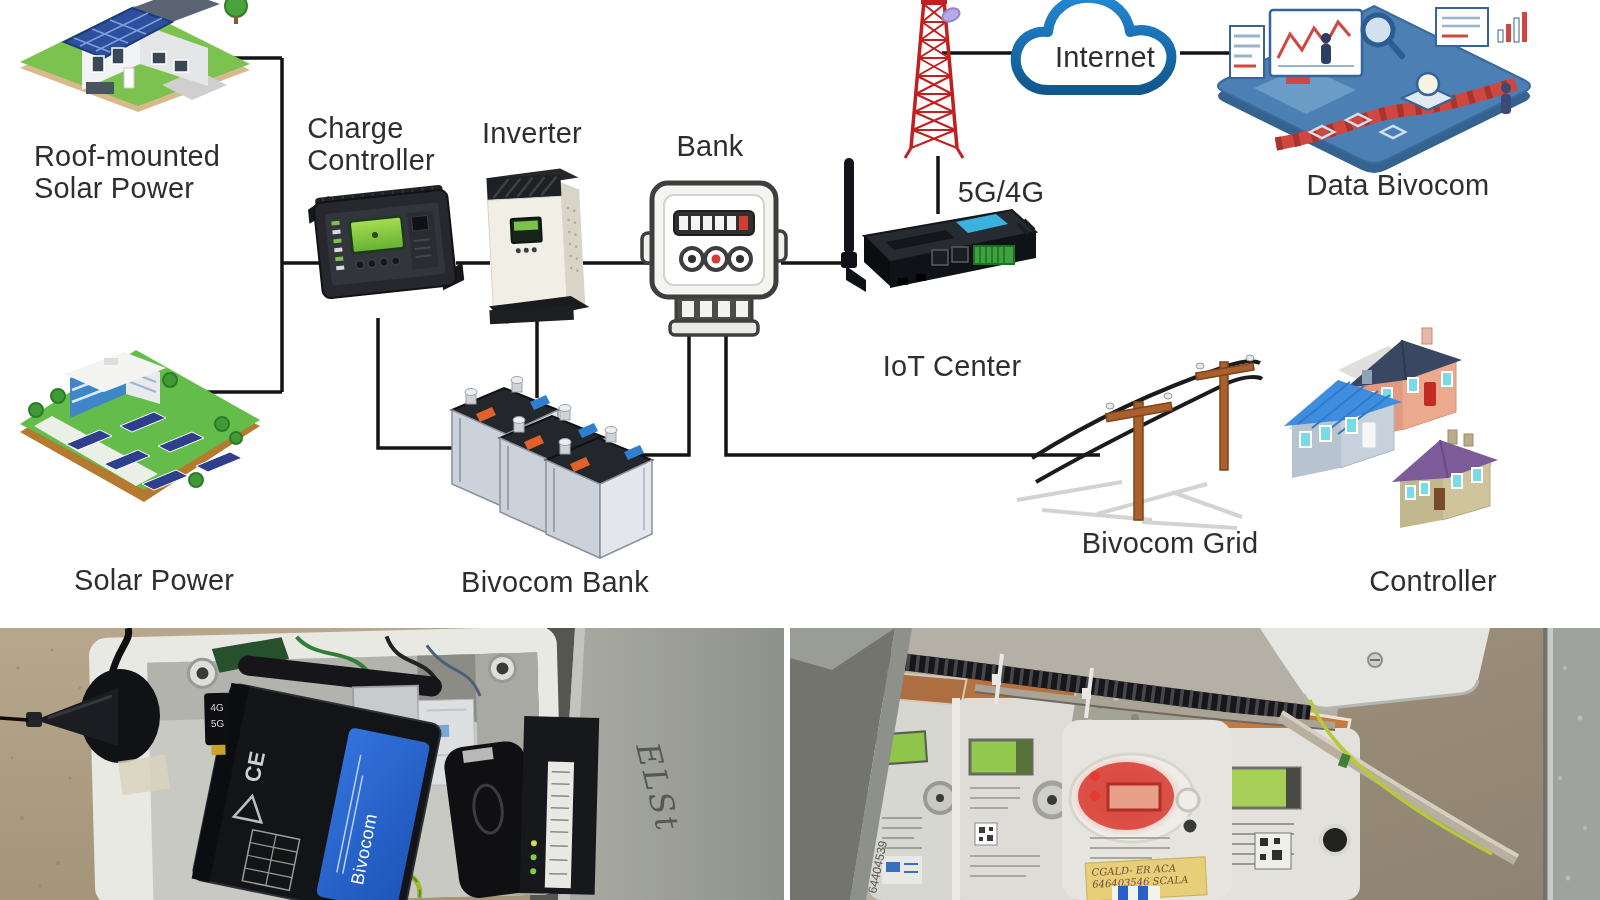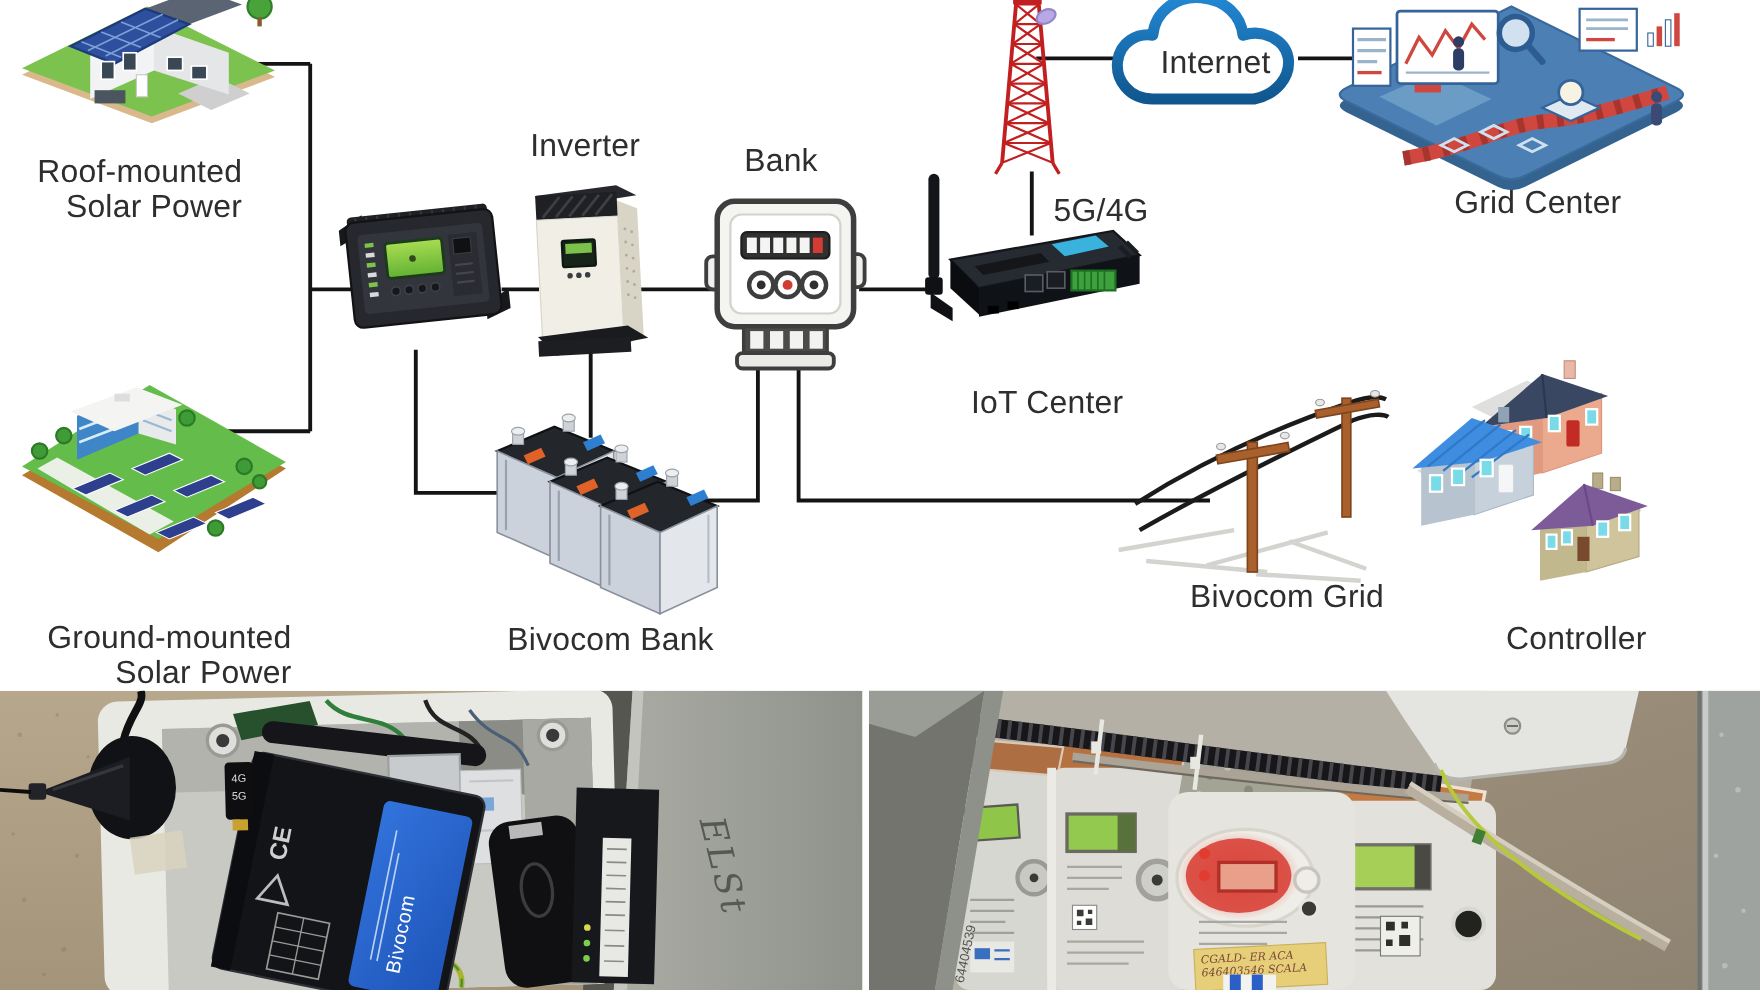--- a/index.html
+++ b/index.html
@@ -1,20 +1,20 @@
 <!DOCTYPE html>
 <html><head>
 <meta charset="utf-8">
 <style>
   html,body{margin:0;padding:0;background:#fff;}
   .stage{position:relative;width:1600px;height:900px;background:#ffffff;overflow:hidden;
          font-family:"Liberation Sans",sans-serif;}
   svg{display:block;}
   .layer{position:absolute;left:0;top:0;}
-  .lbl{position:absolute;transform:translateX(-50%);text-align:right;
+  .lbl{position:absolute;transform:translateX(-50%);text-align:left;
        font-size:29px;line-height:1.12;color:#2e2e2e;white-space:nowrap;letter-spacing:0.2px;}
   .lbl span{display:block;}
   .photo{position:absolute;}
 </style>
 </head>
 <body>
 
 <div class="stage">
 
   <svg class="layer" width="1600" height="628" viewBox="0 0 1600 628">
@@ -329,43 +329,46 @@
             <rect x="82" y="42" width="10" height="14"></rect>
         </g>
       </g>
     </g>
   </svg>
 
   <div class="lbl" style="left:127px;top:140px">
     <span>Roof-mounted</span>
       <span>Solar Power</span>
   </div>
+  <div class="lbl" style="left:371px;top:112px">
+    <span>Charge</span>
+      <span>Controller</span>
+  </div>
   <div class="lbl" style="left:532px;top:117px">
     <span>Inverter</span>
   </div>
   <div class="lbl" style="left:710px;top:130px">
     <span>Bank</span>
   </div>
   <div class="lbl" style="left:1105px;top:41px">
     <span>Internet</span>
   </div>
   <div class="lbl" style="left:1001px;top:176px">
     <span>5G/4G</span>
   </div>
   <div class="lbl" style="left:1398px;top:169px">
-    <span>Grid Center</span>
+    <span>Data Bivocom</span>
   </div>
   <div class="lbl" style="left:952px;top:350px">
     <span>IoT Center</span>
   </div>
   <div class="lbl" style="left:1170px;top:527px">
     <span>Bivocom Grid</span>
   </div>
   <div class="lbl" style="left:154px;top:564px">
-    <span>Ground-mounted</span>
       <span>Solar Power</span>
   </div>
   <div class="lbl" style="left:555px;top:566px">
     <span>Bivocom Bank</span>
   </div>
   <div class="lbl" style="left:1433px;top:565px">
     <span>Controller</span>
   </div>
 
   <svg class="photo" style="left:0;top:628px" width="784" height="272" viewBox="0 0 784 272">

